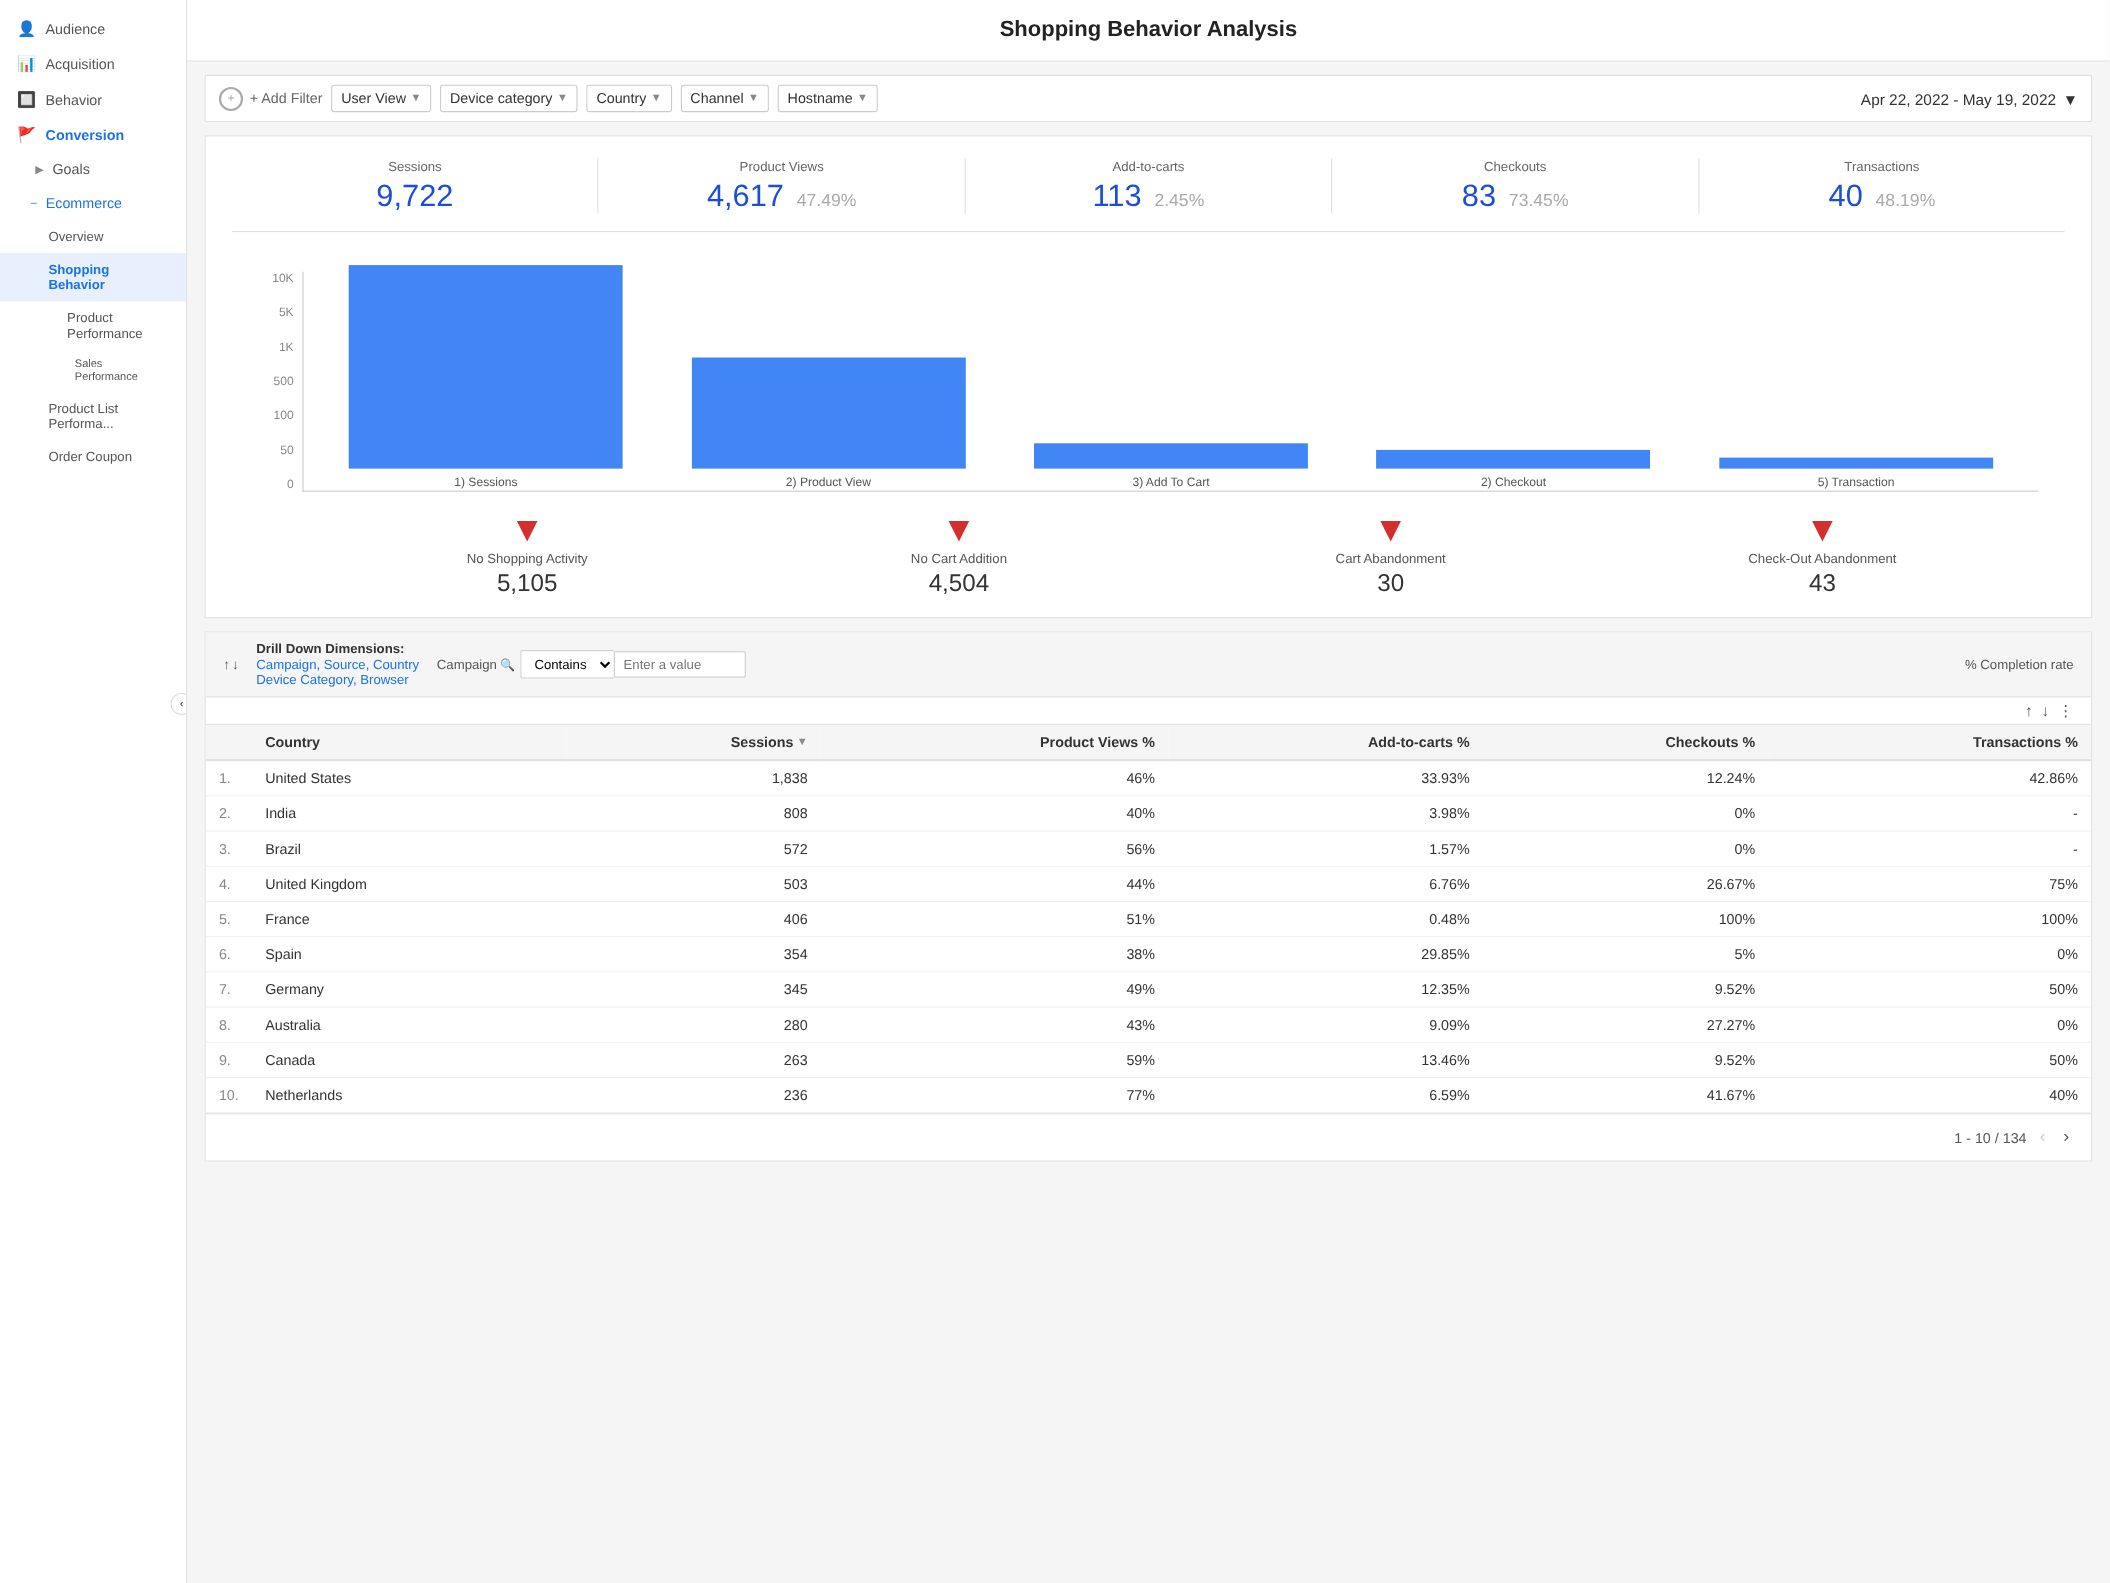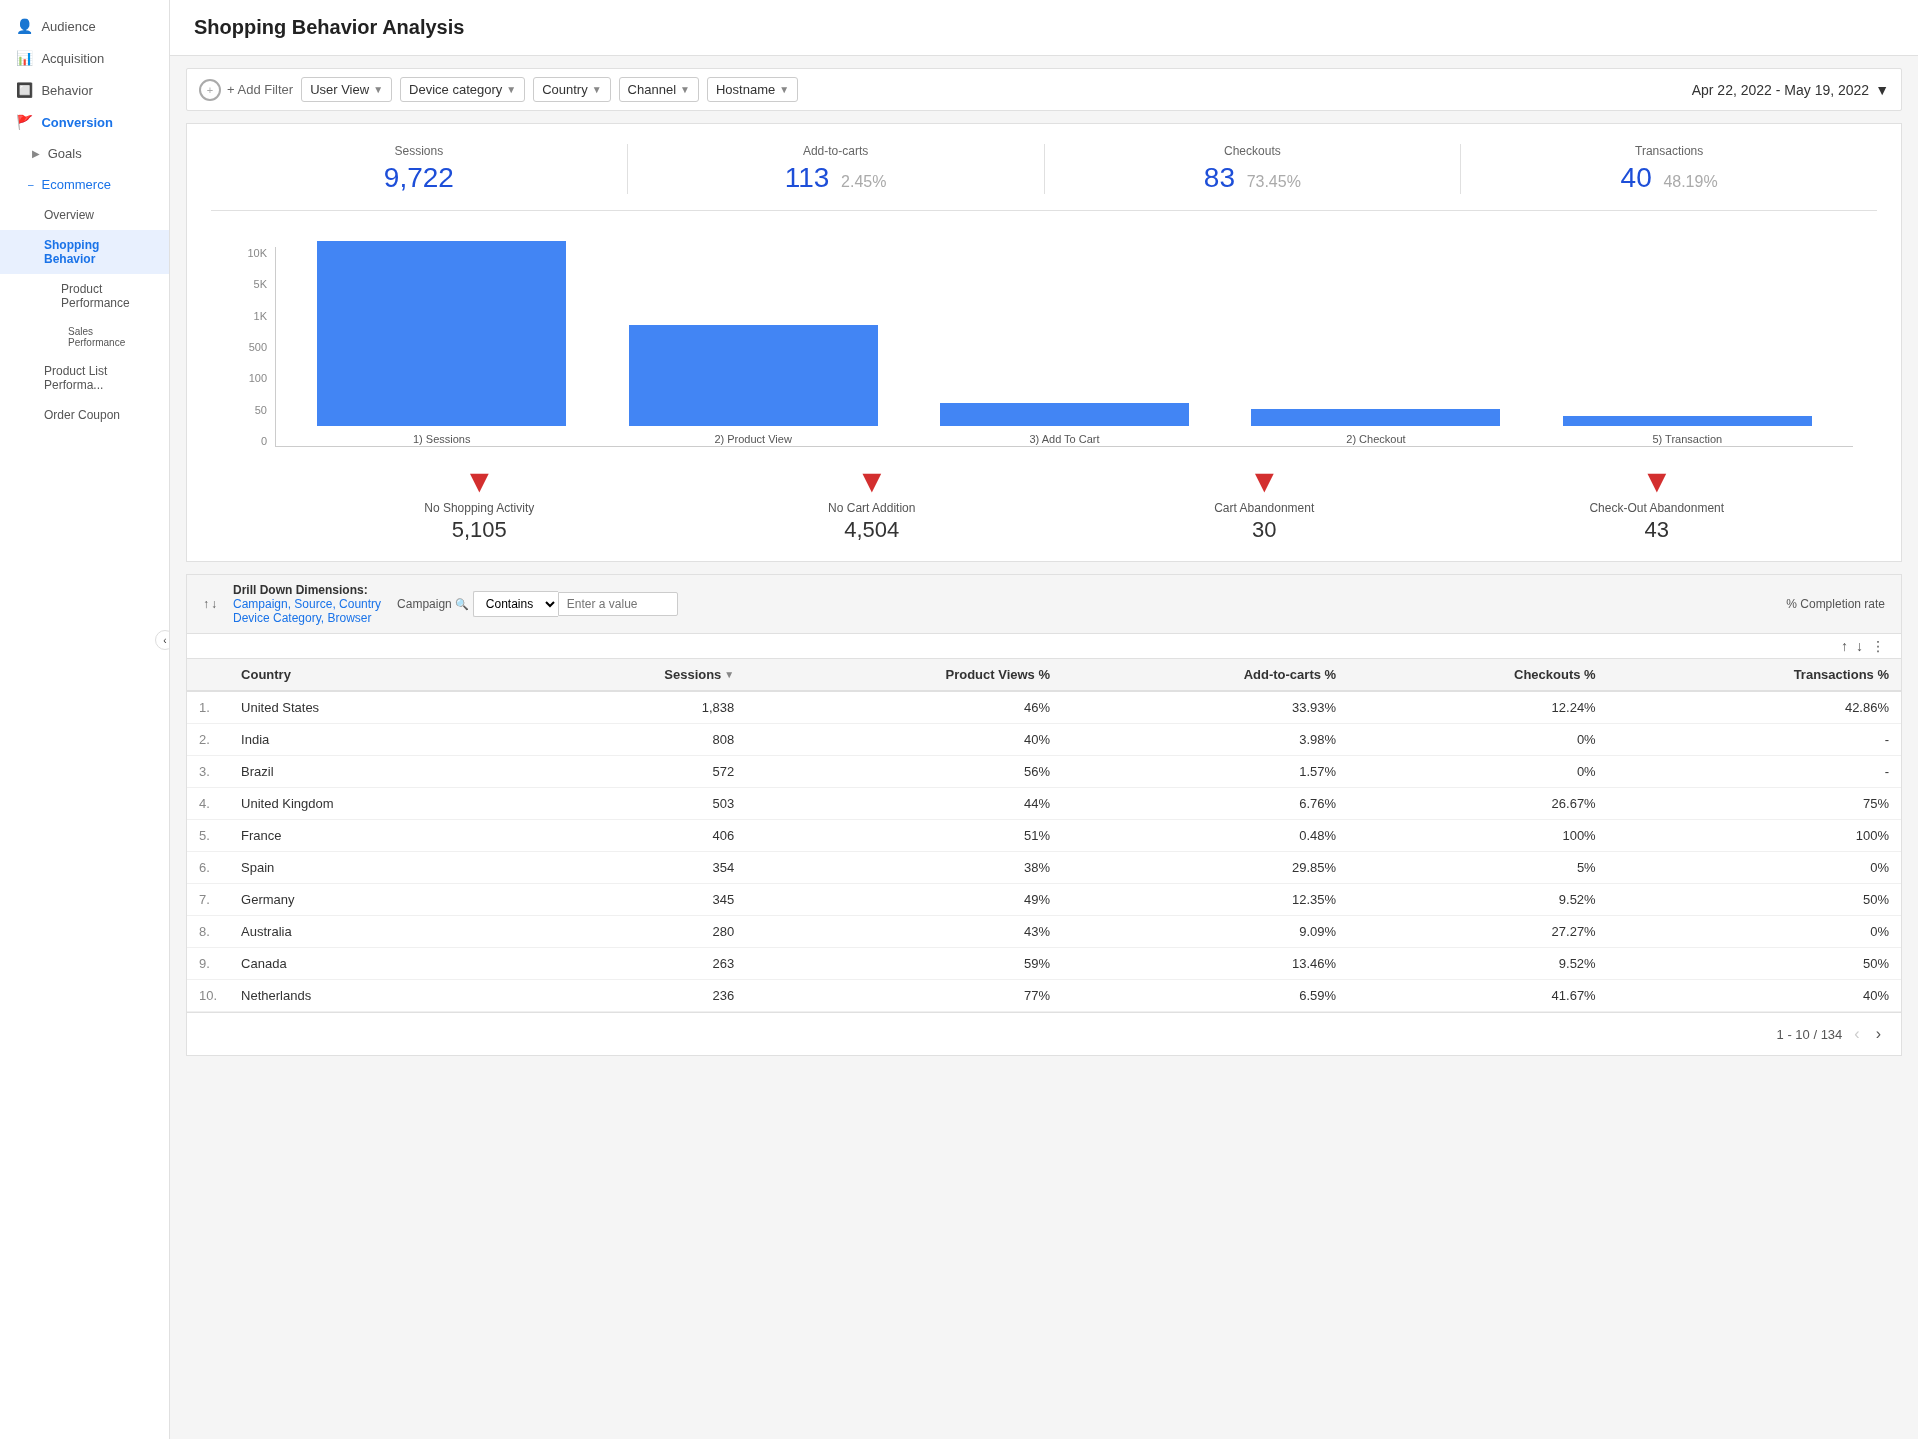--- a/index.html
+++ b/index.html
@@ -49,20 +49,21 @@
       flex: 1;
       overflow-y: auto;
       background: #f5f5f5;
       padding: 0;
     }
 
     .page-header {
       background: #fff;
       border-bottom: 1px solid #e0e0e0;
       padding: 16px 24px;
+      text-align: center;
     }
     .page-title {
       font-size: 20px;
       font-weight: 600;
       color: #222;
     }
 
     
     .filter-bar {
       background: #fff;
@@ -431,20 +432,25 @@
       <span style="font-size:14px;">▼</span>
     </button>
   </div>
 
   <div class="metrics-container">
 
     <div class="metrics-row">
       <div class="metric-item">
         <div class="metric-label">Sessions</div>
         <span class="metric-value">9,722</span>
+      </div>
+      <div class="metric-item">
+        <div class="metric-label">Product Views</div>
+        <span class="metric-value">4,617</span>
+        <span class="metric-pct">47.49%</span>
       </div>
       <div class="metric-item">
         <div class="metric-label">Add-to-carts</div>
         <span class="metric-value">113</span>
         <span class="metric-pct">2.45%</span>
       </div>
       <div class="metric-item">
         <div class="metric-label">Checkouts</div>
         <span class="metric-value">83</span>
         <span class="metric-pct">73.45%</span>

